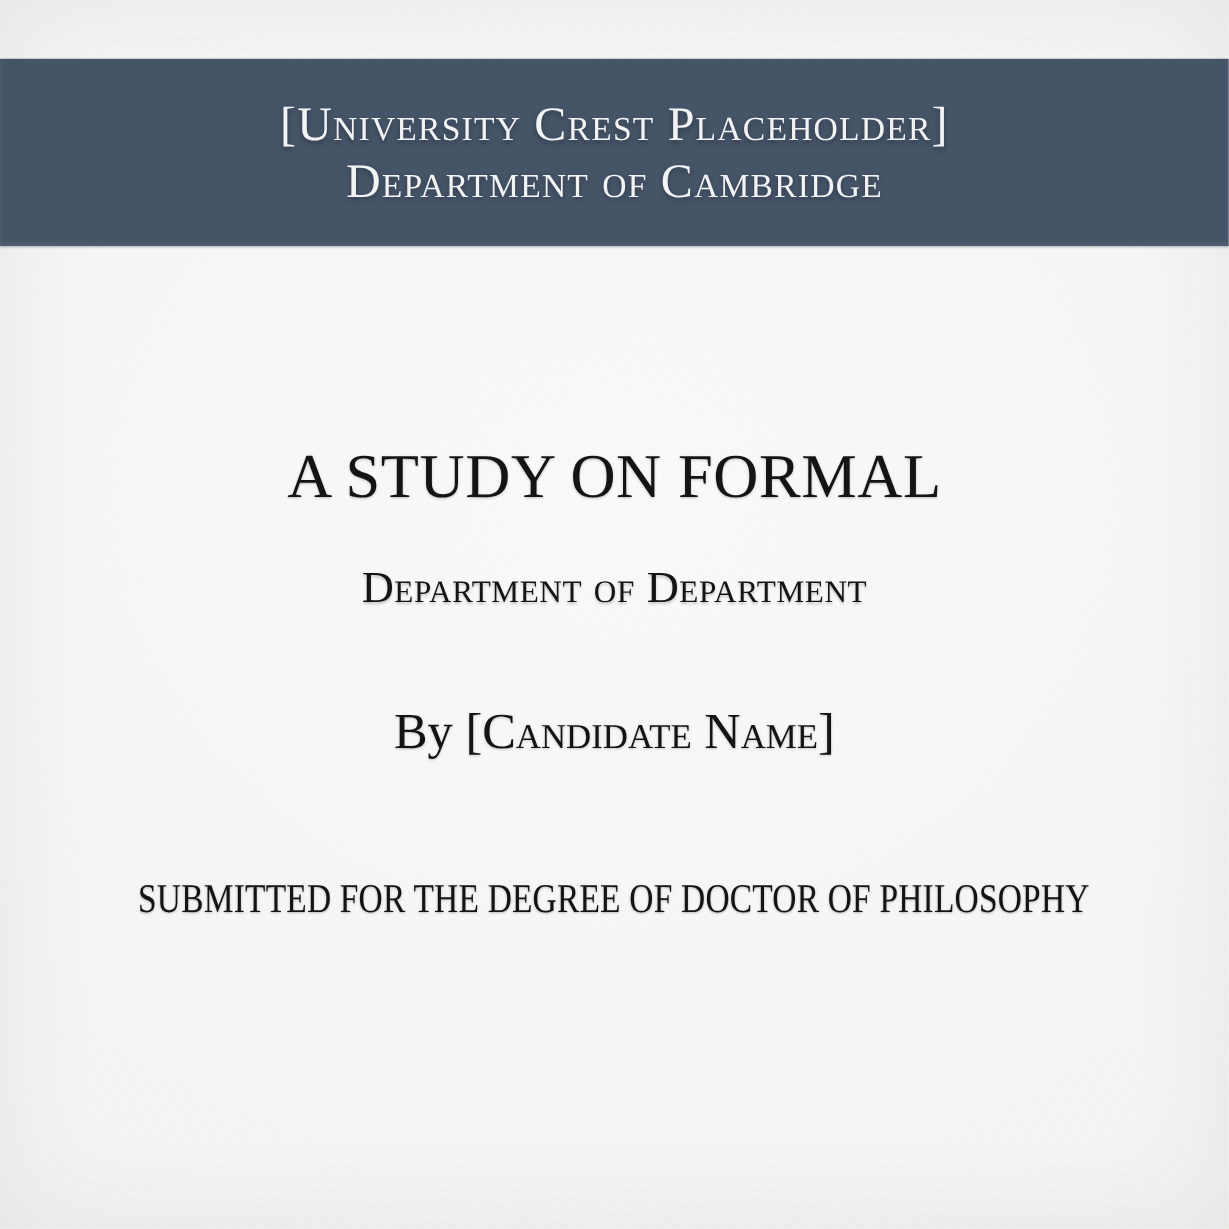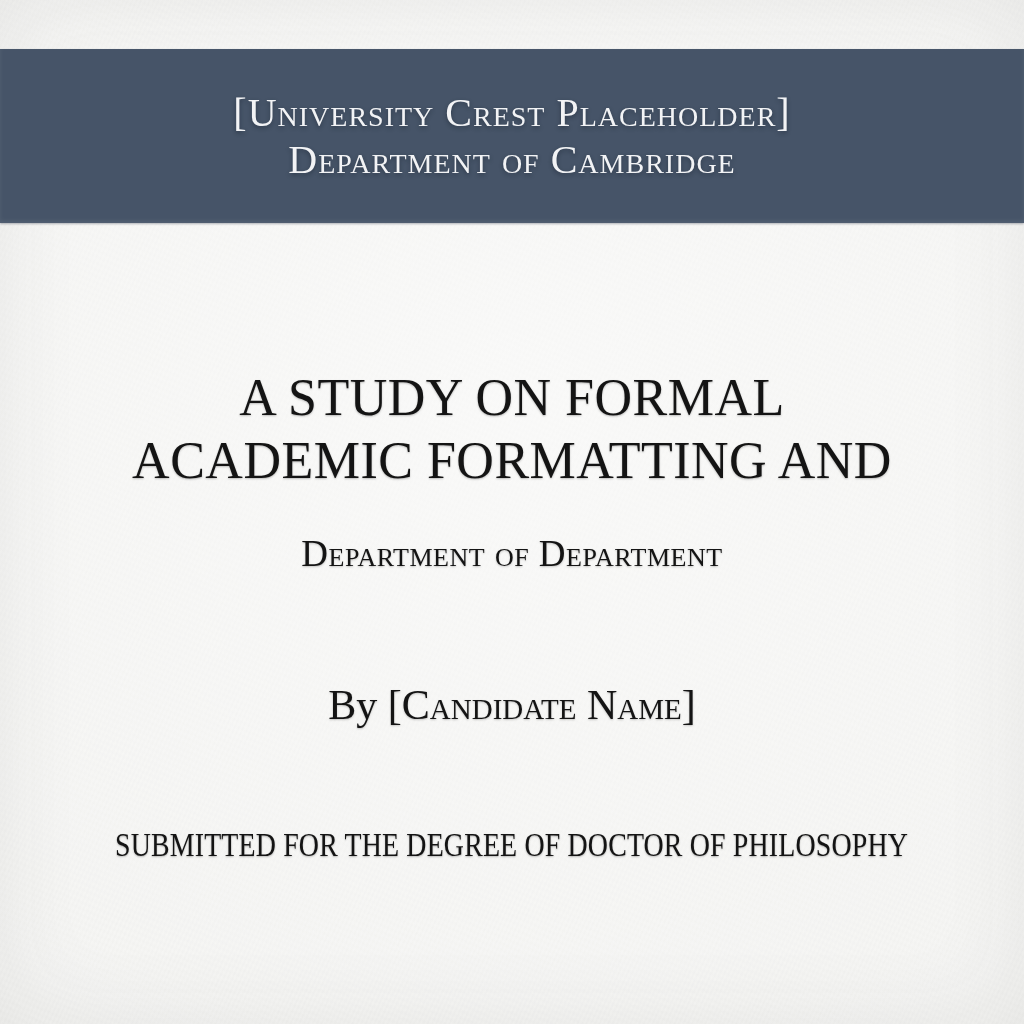--- a/index.html
+++ b/index.html
@@ -19,21 +19,21 @@
     box-shadow: inset 0 0 90px rgba(60,60,55,0.07);
     font-family: "Liberation Serif", "DejaVu Serif", serif;
   }
 
   
   .band {
     position: absolute;
     top: 49px;
     left: 0;
     width: 100%;
-    height: 174px;
+    height: 156px;
     display: flex;
     flex-direction: column;
     align-items: center;
     justify-content: center;
     box-shadow: 0 1px 2px rgba(40,50,65,0.35), inset 0 -2px 4px rgba(255,255,255,0.08);
   }
   .band-line {
     font-variant: small-caps;
     font-size: 40px;
     line-height: 47px;
@@ -68,21 +68,21 @@
     margin-top: 39px;
     font-variant: small-caps;
     font-size: 37px;
     line-height: 46px;
     letter-spacing: 0.5px;
     text-shadow: 0 1px 2px rgba(30,30,30,0.25);
     white-space: nowrap;
   }
 
   .author {
-    margin-top: 100px;
+    margin-top: 68px;
     font-size: 42px;
     line-height: 56px;
     text-shadow: 0 1px 2px rgba(30,30,30,0.25);
     white-space: nowrap;
   }
   .author .small { font-variant: small-caps; }
 
   .degree {
     margin-top: 91px;
     font-size: 34px;
@@ -101,21 +101,20 @@
 
   <header class="band" style="background: rgb(70, 84, 104); color: rgb(242, 243, 245);">
     <div class="band-line">[University Crest Placeholder]</div>
     <div class="band-line">Department of Cambridge</div>
   </header>
 
   <main class="content">
 
     <h1 class="thesis-title">
       <span>A STUDY ON FORMAL</span>
-      <span>ACADEMIC FORMATTING AND</span>
     </h1>
 
     <div class="department">Department of Department</div>
 
     <div class="author"><span>By </span><span class="small">[Candidate Name]</span></div>
 
     <div class="degree">SUBMITTED FOR THE DEGREE OF DOCTOR OF PHILOSOPHY</div>
 
   </main>
 </div>

